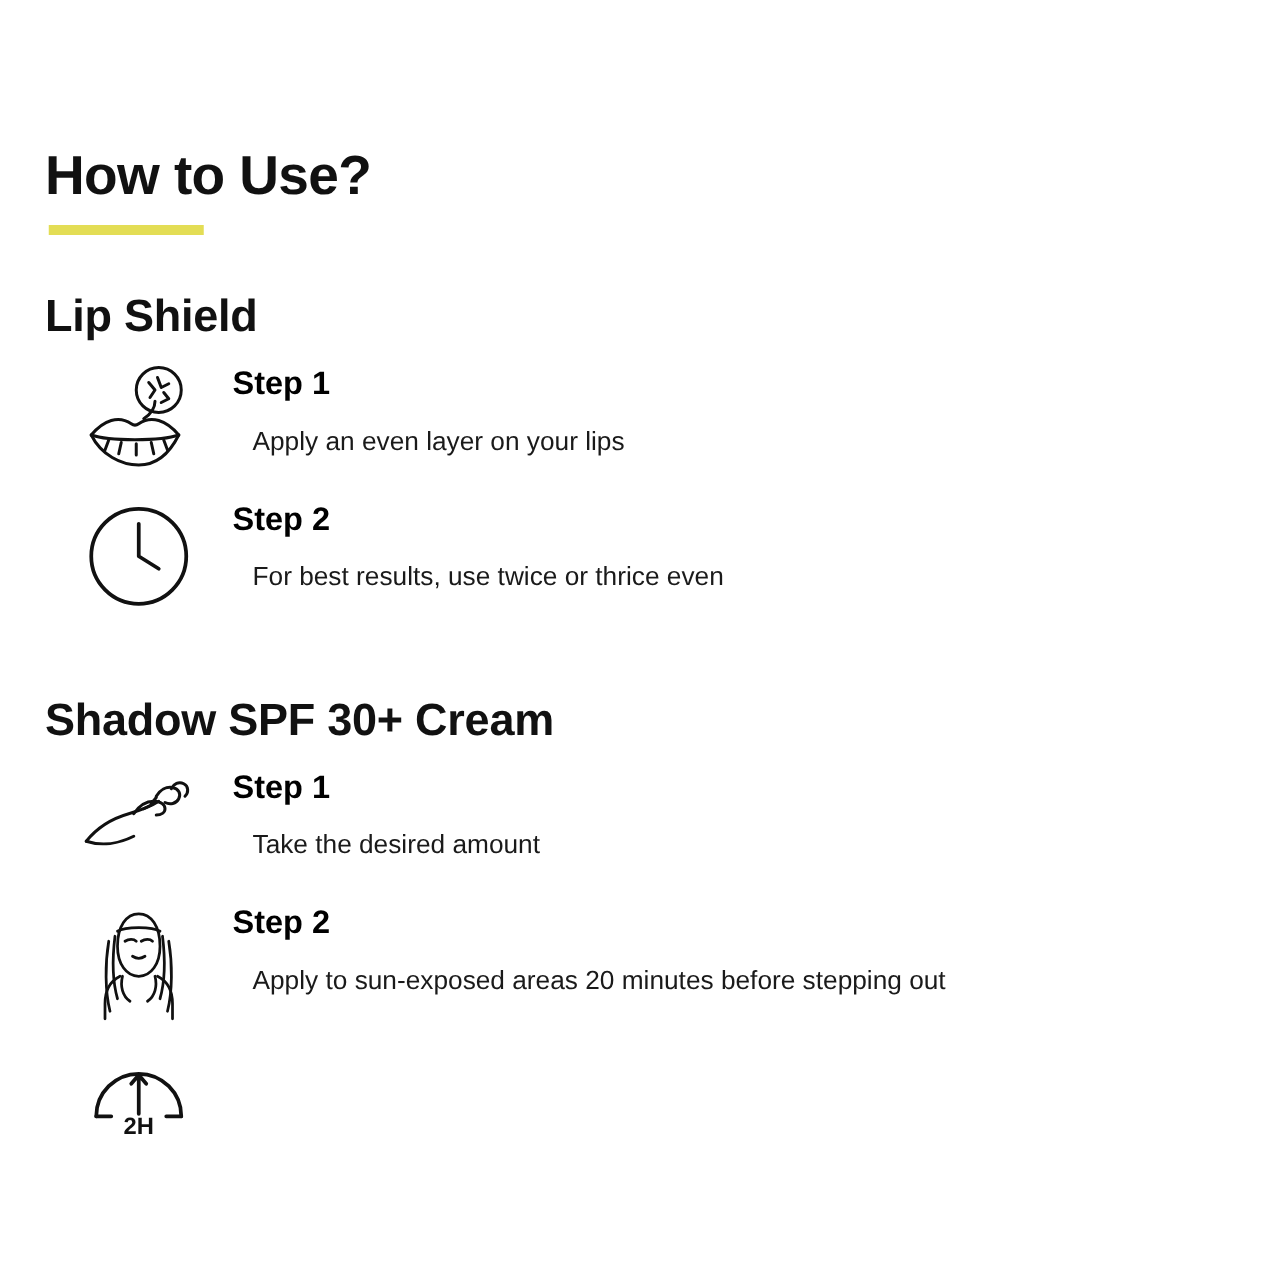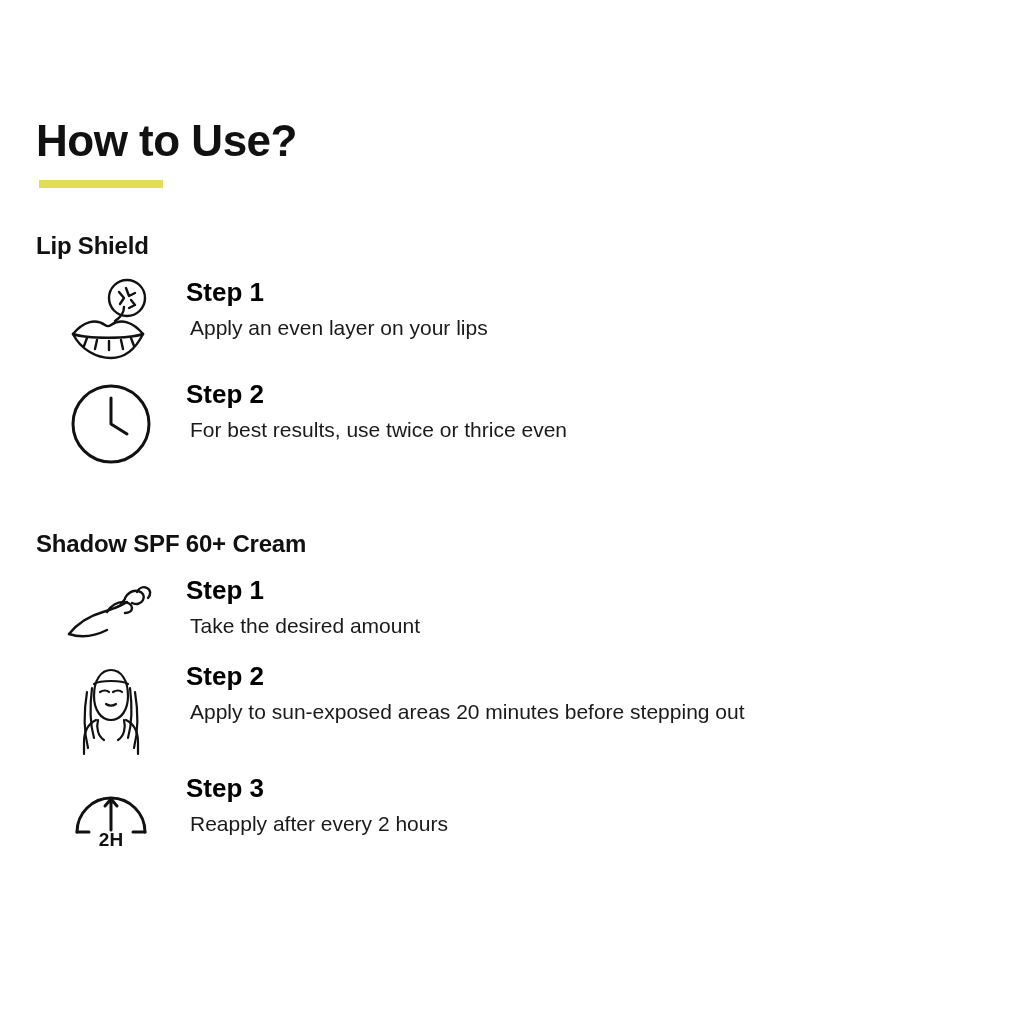--- a/index.html
+++ b/index.html
@@ -38,21 +38,21 @@
     margin-top: 16px;
     margin-left: 3px;
   }
   .section {
     margin-top: 44px;
   }
   .section.second {
     margin-top: 62px;
   }
   .section-heading {
-    font-size: 24px;
+    font-size: 36px;
     font-weight: bold;
     color: #111111;
     margin: 0 0 14px 0;
     letter-spacing: -0.2px;
   }
   .step-row {
     display: flex;
     align-items: flex-start;
     margin-top: 12px;
   }
@@ -71,21 +71,21 @@
     font-size: 26px;
     font-weight: bold;
     color: #000000;
     line-height: 1.25;
     margin: 0 0 4px 0;
   }
   .step-desc {
     font-size: 21px;
     color: #1a1a1a;
     line-height: 1.42;
-    margin: 4px;
+    margin: 16px;
     max-width: 560px;
   }
   svg { display: block; }
 </style>
 </head>
 <body>
 
 <div class="page">
 
   <h1 class="title">How to Use?</h1>
@@ -124,21 +124,21 @@
         </svg>
       </div>
       <div class="step-text">
         <p class="step-label">Step 2</p>
         <p class="step-desc">For best results, use twice or thrice even</p>
       </div>
     </div>
   </div>
 
   <div class="section second">
-    <h2 class="section-heading">Shadow SPF 60+ Cream</h2>
+    <h2 class="section-heading">Shadow SPF 30+ Cream</h2>
 
     <div class="step-row">
       <div class="step-icon">
         <svg width="96" height="70" viewBox="0 0 96 70">
           <g fill="none" stroke="#111111" stroke-width="2.4" stroke-linecap="round" stroke-linejoin="round">
             <path d="M6 58 c8 -10 20 -18 34 -22 c10 -3 18 -6 24 -10"></path>
             <path d="M6 58 c12 4 26 2 38 -4"></path>
             <path d="M44 36 c4 -6 10 -10 16 -10 c6 0 9 3 9 6 c0 3 -3 5 -7 5"></path>
             <path d="M62 22 c3 -5 8 -8 13 -7 c5 1 7 5 5 9 c-2 4 -7 5 -11 3"></path>
             <path d="M74 16 c2 -4 6 -6 10 -4 c4 2 4 7 1 10"></path>
@@ -177,20 +177,16 @@
       <div class="step-icon">
         <svg width="88" height="76" viewBox="0 0 88 76">
           <g fill="none" stroke="#111111" stroke-width="3" stroke-linecap="round" stroke-linejoin="round">
             <path d="M10 58 A34 34 0 0 1 44 24 A34 34 0 0 1 78 58"></path>
             <path d="M10 58 L22 58 M66 58 L78 58"></path>
             <path d="M44 56 L44 26 M38 32 L44 25 L50 32"></path>
           </g>
           <text x="44" y="72" text-anchor="middle" font-family="Liberation Sans, sans-serif" font-size="19" font-weight="bold" fill="#111111">2H</text>
         </svg>
       </div>
-      <div class="step-text">
-        <p class="step-label">Step 3</p>
-        <p class="step-desc">Reapply after every 2 hours</p>
-      </div>
     </div>
   </div>
 
 </div>
 
 </body></html>

